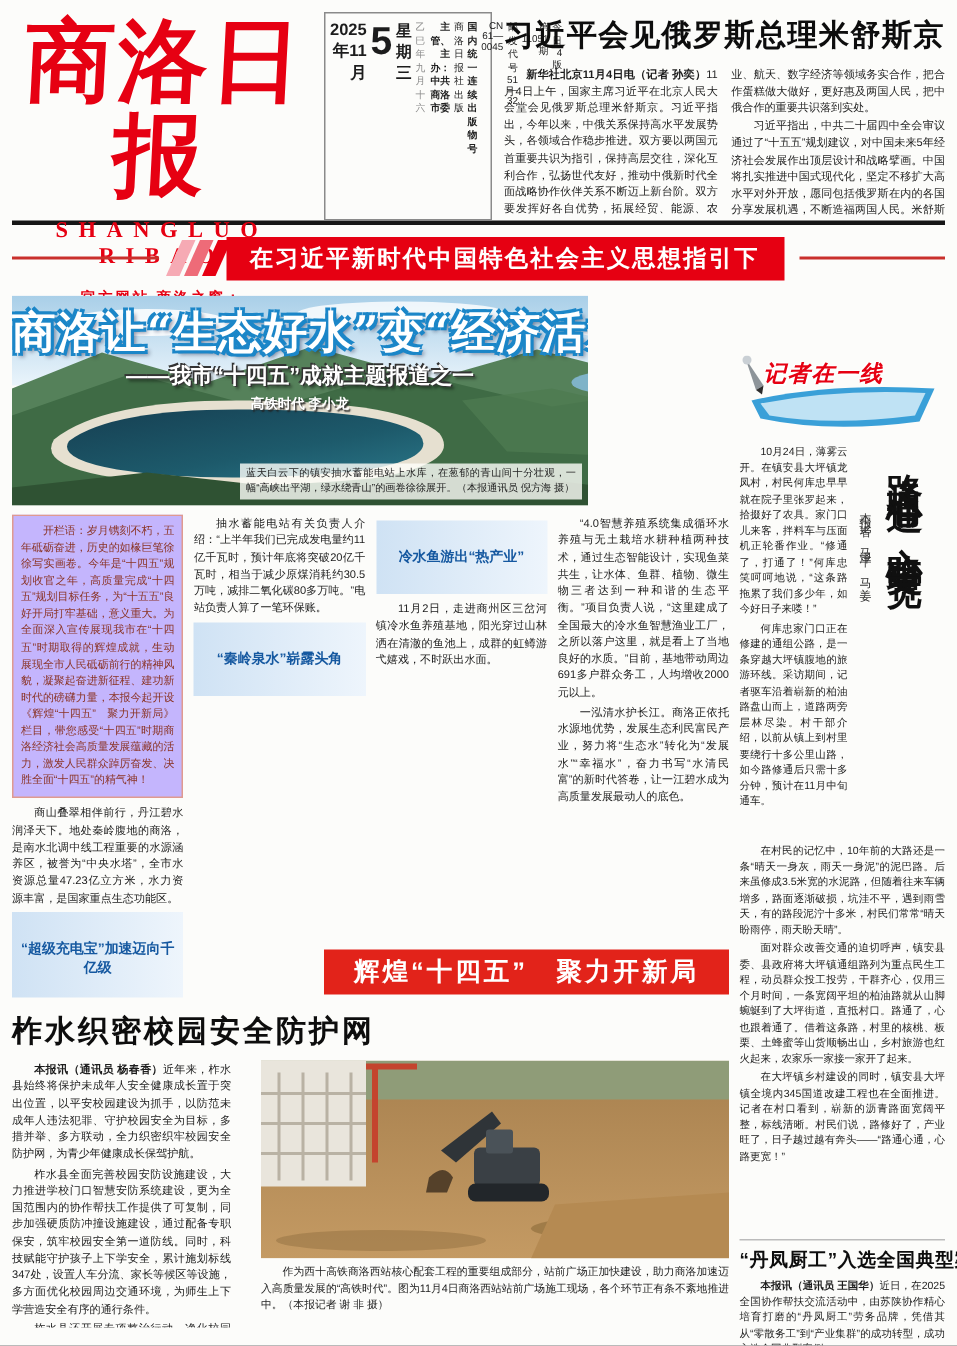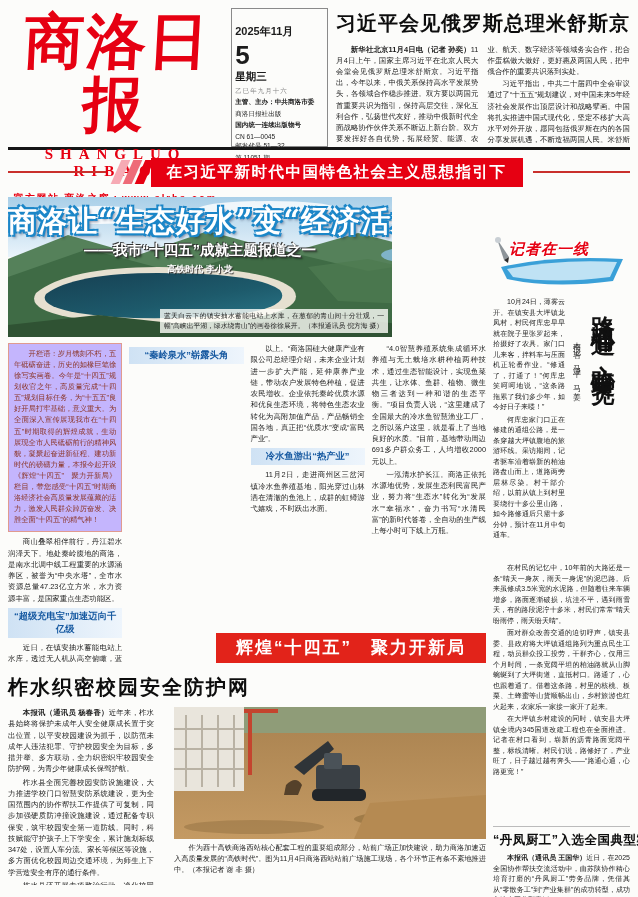--- a/index.html
+++ b/index.html
@@ -11,22 +11,22 @@
     color:#1c1c1c; padding:0 8px;
   }
   
   .hdr { display:flex; gap:8px; padding-top:8px; height:150px; border-bottom:3px solid #161616; }
   .mast { width:252px; text-align:center; padding-top:2px; }
   .paper-title { font-family:"DejaVu Serif","Liberation Serif",serif; font-weight:bold;
     color:#e60012; font-size:60px; line-height:1.05; letter-spacing:2px; transform:skewX(-3deg); }
   .paper-pinyin { color:#e60012; font-family:"Liberation Serif","DejaVu Serif",serif;
     font-weight:bold; font-size:15px; letter-spacing:7px; margin-top:10px; }
   .paper-site { color:#e60012; font-size:9.5px; letter-spacing:2px; margin-top:12px; font-weight:bold; }
-  .datebox { width:112px; border:1px solid #8a8a8a; padding:15px 3px 3px; text-align:left;
-    display:flex; flex-direction:column; gap:2.5px; }
+  .datebox { width:112px; border:1px solid #8a8a8a; padding:5px 3px 3px; text-align:right;
+    display:flex; flex-direction:row; gap:2.5px; }
   .d-ym { font-size:11px; font-weight:bold; }
   .d-day { font-size:26px; font-weight:bold; line-height:1; }
   .d-week { font-size:10.5px; font-weight:bold; }
   .d-lunar { font-size:6.5px; color:#8a8a8a; letter-spacing:1px; }
   .d-s { font-size:6.6px; color:#222; }
   .d-b { font-size:6.6px; color:#222; font-weight:bold; }
   .lead { flex:1; padding-top:2px; }
   .lead h1 { font-size:20px; letter-spacing:1px; font-weight:bold; color:#0d0d0d; text-align:center; white-space:nowrap; }
   .lead-body { margin-top:7px; height:104px; overflow:hidden; column-count:2; column-gap:9px; }
   .lead-body p, .smalltext p { font-size:7.4px; line-height:1.5; text-align:justify; text-indent:2em; margin-bottom:1px; }
@@ -55,21 +55,21 @@
     font-size:9px; font-weight:bold; text-shadow:1px 1px 1px #222; }
   .f-caption { position:absolute; right:4px; bottom:4px; width:228px; background:rgba(255,255,250,.8);
     font-size:6.8px; line-height:1.5; padding:2px 4px; color:#222; text-align:justify; }
   
   .body-cols { position:relative; display:flex; gap:7px; margin-top:6px; height:322px; overflow:hidden; }
   .bcol { flex:1; }
   .bcol p { font-size:7.4px; line-height:1.52; text-align:justify; text-indent:2em; margin-bottom:2px; }
   .kicker { border:1px solid #e09a90; background:#c4b5fd; padding:4px 5px; margin-bottom:4px; }
   .kicker p { color:#8a3324; text-indent:2em; font-size:7.3px; }
   .subhead { background:linear-gradient(90deg,#cfe2f4,#eef5fc); color:#1558a0; font-weight:bold;
-    font-size:9.3px; text-align:center; padding:2px 2px; margin:4px 0; }
+    font-size:9.3px; text-align:center; padding:18px 2px; margin:4px 0; }
   .mid-banner { position:absolute; right:0; bottom:2px; width:270px; height:30px; background:#e2231a;
     color:#fff; font-weight:bold; font-size:17px; letter-spacing:2px; text-align:center; line-height:30px; white-space:nowrap; }
   
   .school-headline { margin-top:9px; font-size:20px; font-weight:bold; letter-spacing:2px; color:#0d0d0d; white-space:nowrap; }
   .bottom-row { display:flex; gap:20px; margin-top:6px; }
   .school-text { width:158px; height:178px; overflow:hidden; }
   .school-text p { font-size:7.4px; line-height:1.52; text-align:justify; text-indent:2em; margin-bottom:2px; }
   .photo2-wrap { flex:1; }
   .photo2 { width:312px; height:132px; overflow:hidden; }
   .photo2-caption { font-size:7.2px; line-height:1.55; text-align:justify; margin-top:3px; text-indent:2em; }
@@ -171,30 +171,30 @@
       <div class="body-cols">
         <div class="bcol">
           <div class="kicker">
             <p>开栏语：岁月镌刻不朽，五年砥砺奋进，历史的如椽巨笔徐徐写实画卷。今年是“十四五”规划收官之年，高质量完成“十四五”规划目标任务，为“十五五”良好开局打牢基础，意义重大。为全面深入宣传展现我市在“十四五”时期取得的辉煌成就，生动展现全市人民砥砺前行的精神风貌，凝聚起奋进新征程、建功新时代的磅礴力量，本报今起开设《辉煌“十四五”　聚力开新局》栏目，带您感受“十四五”时期商洛经济社会高质量发展蕴藏的活力，激发人民群众踔厉奋发、决胜全面“十四五”的精气神！</p>
           </div>
           <p>商山叠翠相伴前行，丹江碧水润泽天下。地处秦岭腹地的商洛，是南水北调中线工程重要的水源涵养区，被誉为“中央水塔”，全市水资源总量47.23亿立方米，水力资源丰富，是国家重点生态功能区。</p>
           <div class="subhead">“超级充电宝”加速迈向千亿级</div>
           <p>近日，在镇安抽水蓄能电站上水库，透过无人机从高空俯瞰，蓝天白云倒映湖面，一幅“高峡出平湖”的画卷徐徐展开。“这相当于在山水间建起一座‘超级充电宝’，白天、夜晚错峰蓄能发电，单日可为200多万户家庭提供用电保障。”电站负责人说。</p>
         </div>
         <div class="bcol">
+          <p>抽水蓄能电站有关负责人介绍：“上半年我们已完成发电量约11亿千瓦时，预计年底将突破20亿千瓦时，相当于减少原煤消耗约30.5万吨，减排二氧化碳80多万吨。”电站负责人算了一笔环保账。</p>
           <div class="subhead">“秦岭泉水”崭露头角</div>
         </div>
         <div class="bcol">
-          <p>以上。“商洛国硅大健康产业有限公司总经理介绍，未来企业计划进一步扩大产能，延伸康养产业链，带动农户发展特色种植，促进农民增收。企业依托秦岭优质水源和优良生态环境，将特色生态农业转化为高附加值产品，产品畅销全国各地，真正把“优质水”变成“富民产业”。</p>
           <div class="subhead">冷水鱼游出“热产业”</div>
           <p>11月2日，走进商州区三岔河镇冷水鱼养殖基地，阳光穿过山林洒在清澈的鱼池上，成群的虹鳟游弋嬉戏，不时跃出水面。</p>
         </div>
         <div class="bcol">
           <p>“4.0智慧养殖系统集成循环水养殖与无土栽培水耕种植两种技术，通过生态智能设计，实现鱼菜共生，让水体、鱼群、植物、微生物三者达到一种和谐的生态平衡。”项目负责人说，“这里建成了全国最大的冷水鱼智慧渔业工厂，之所以落户这里，就是看上了当地良好的水质。”目前，基地带动周边691多户群众务工，人均增收2000元以上。</p>
-          <p>一泓清水护长江。商洛正依托水源地优势，发展生态利民富民产业，努力将“生态水”转化为“发展水”“幸福水”，奋力书写“水清民富”的新时代答卷，全自动的生产线上每小时可下线上万瓶。</p>
+          <p>一泓清水护长江。商洛正依托水源地优势，发展生态利民富民产业，努力将“生态水”转化为“发展水”“幸福水”，奋力书写“水清民富”的新时代答卷，让一江碧水成为高质量发展最动人的底色。</p>
         </div>
         <div class="mid-banner">辉煌“十四五”　聚力开新局</div>
       </div>
 
       <div class="school-headline">柞水织密校园安全防护网</div>
       <div class="bottom-row">
         <div class="school-text">
           <p><b>本报讯</b><b>（通讯员 杨春香）</b><span>近年来，柞水县始终将保护未成年人安全健康成长置于突出位置，以平安校园建设为抓手，以防范未成年人违法犯罪、守护校园安全为目标，多措并举、多方联动，全力织密织牢校园安全防护网，为青少年健康成长保驾护航。</span></p>
           <p>柞水县全面完善校园安防设施建设，大力推进学校门口智慧安防系统建设，更为全国范围内的协作帮扶工作提供了可复制，同步加强硬质防冲撞设施建设，通过配备专职保安，筑牢校园安全第一道防线。同时，科技赋能守护孩子上下学安全，累计施划标线347处，设置人车分流、家长等候区等设施，多方面优化校园周边交通环境，为师生上下学营造安全有序的通行条件。</p>
           <p>柞水县还开展专项整治行动，净化校园及周边环境，大力开展校园防欺凌、防未成年人违法犯罪等专项行动。此外，强化部门联动，联合公安、市场监管等6个职能部门，定期开展校园及周边环境综合整治，累计检查学校42所，排查整治治安秩序、食品安全、文化环境等问题隐患79个，形成齐抓共管的工作格局。</p>

